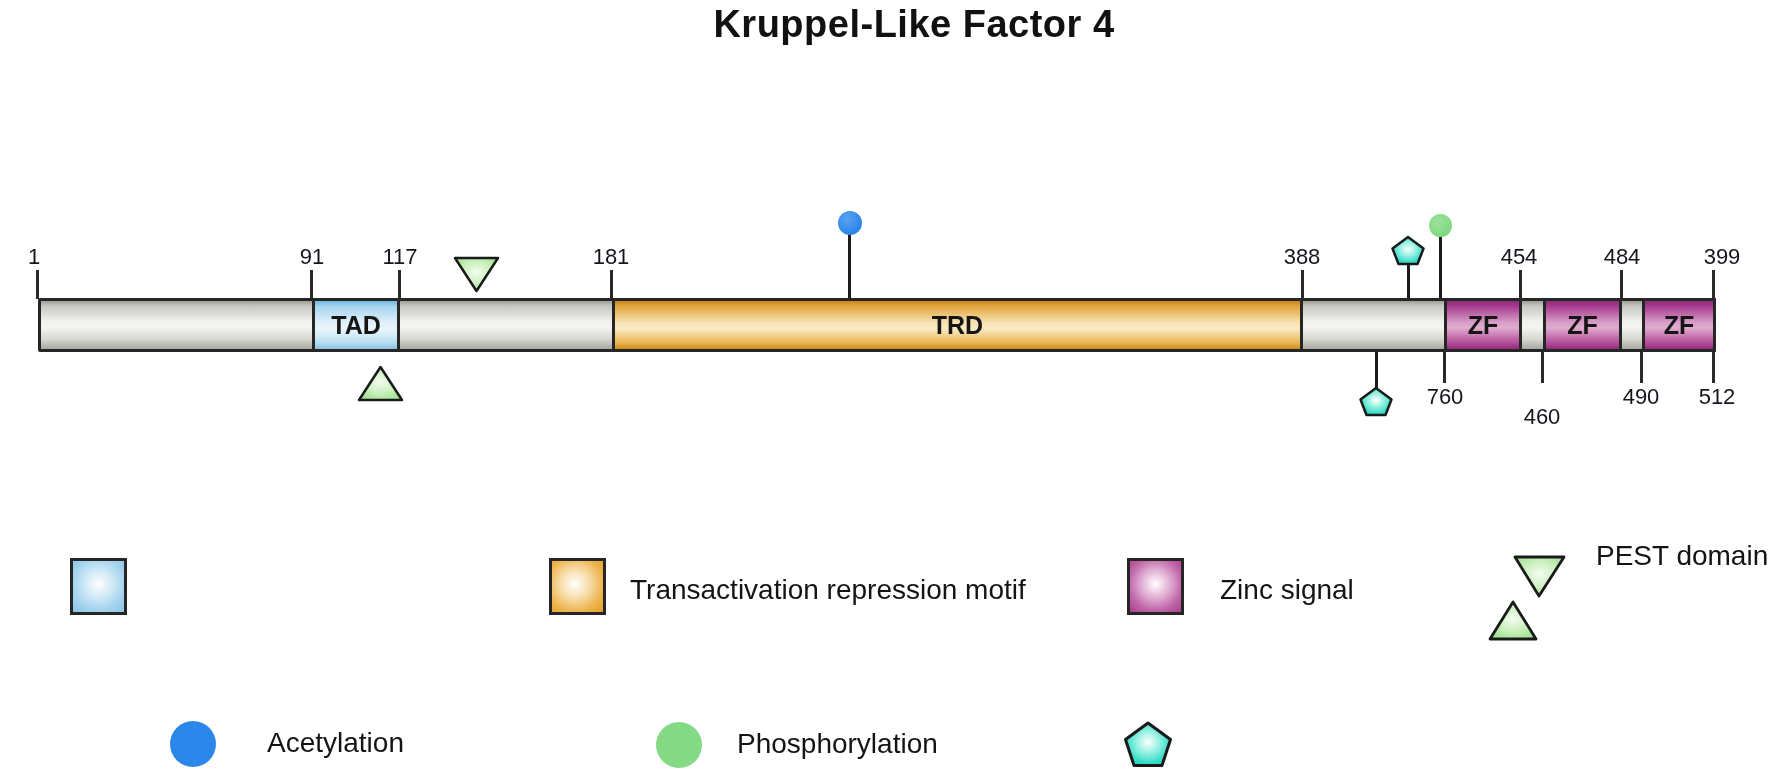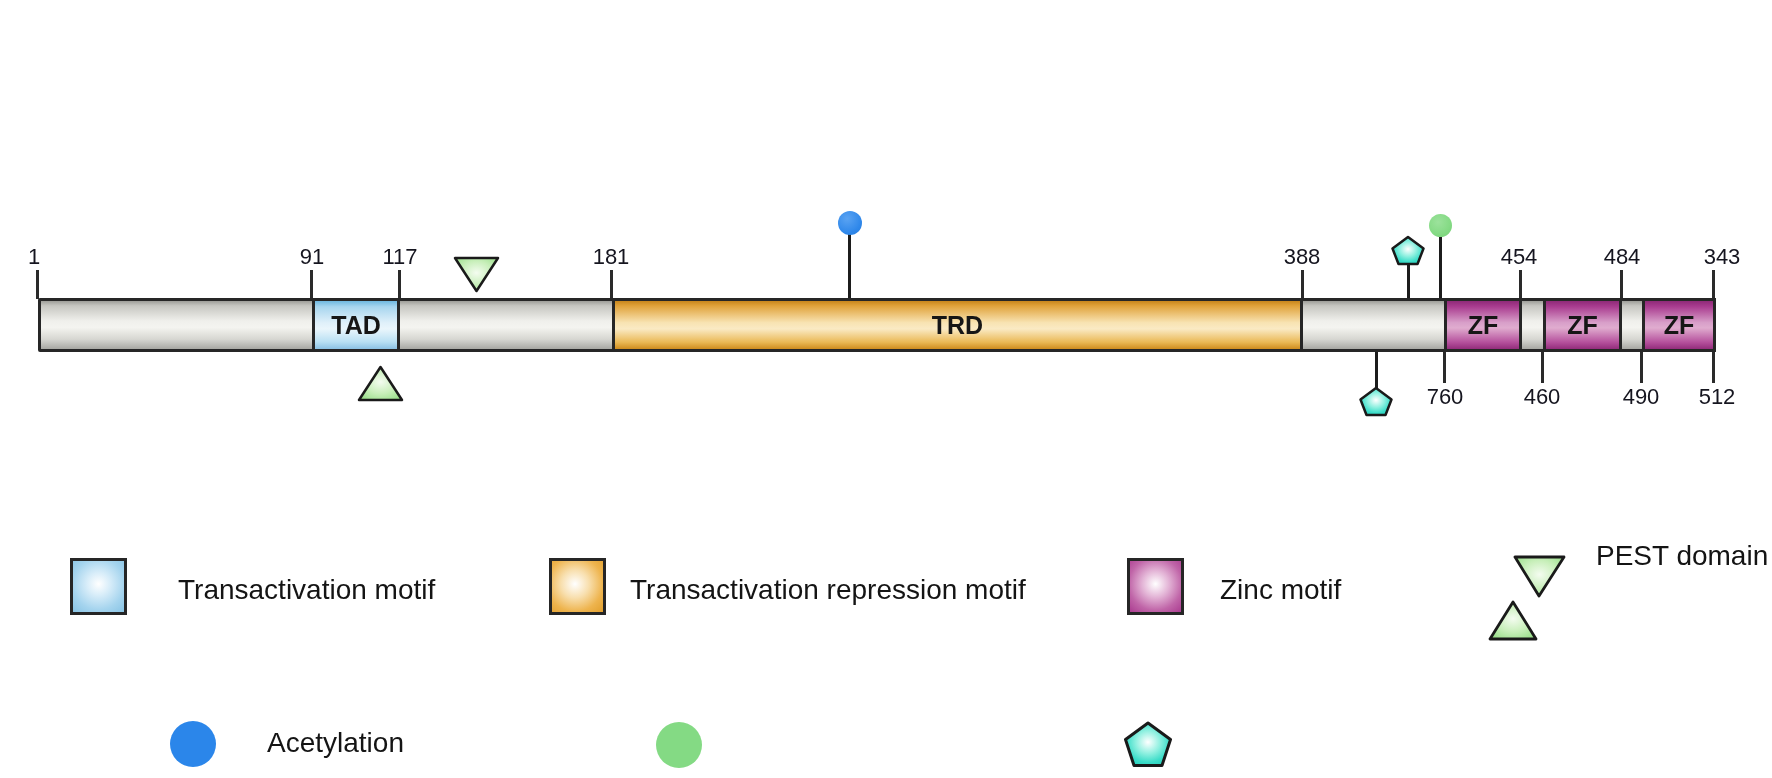--- a/index.html
+++ b/index.html
@@ -34,46 +34,47 @@
   .legend-circle.blue{background:#2b86ea;}
   .legend-circle.green{background:#84da84;}
   .legend-text{position:absolute;font-size:28px;color:#141414;white-space:nowrap;}
   svg{position:absolute;overflow:visible;}
 </style>
 </head>
 <body>
 
 <div class="stage">
 
+  <div class="title">Kruppel-Like Factor 4</div>
 
   <div class="tick-label top" style="left:-11px;">1</div>
   <div class="tick-label top" style="left:267px;">91</div>
   <div class="tick-label top" style="left:355px;">117</div>
   <div class="tick-label top" style="left:566px;">181</div>
   <div class="tick-label top" style="left:1257px;">388</div>
   <div class="tick-label top" style="left:1474px;">454</div>
   <div class="tick-label top" style="left:1577px;">484</div>
-  <div class="tick-label top" style="left:1677px;">343</div>
+  <div class="tick-label top" style="left:1677px;">399</div>
 
   <div class="tickline top" style="left:36px;"></div>
   <div class="tickline top" style="left:310px;"></div>
   <div class="tickline top" style="left:398px;"></div>
   <div class="tickline top" style="left:610px;"></div>
   <div class="tickline top" style="left:1301px;"></div>
   <div class="tickline top" style="left:1519px;"></div>
   <div class="tickline top" style="left:1620px;"></div>
   <div class="tickline top" style="left:1712px;"></div>
 
   <div class="tickline bottom" style="left:1443px;"></div>
   <div class="tickline bottom" style="left:1541px;"></div>
   <div class="tickline bottom" style="left:1640px;"></div>
   <div class="tickline bottom" style="left:1712px;"></div>
 
   <div class="tick-label bottom" style="left:1400px;">760</div>
-  <div class="tick-label bottom" style="left:1497px;">460</div>
+  <div class="tick-label bottom" style="left:1497px;margin-top:20px;">460</div>
   <div class="tick-label bottom" style="left:1596px;">490</div>
   <div class="tick-label bottom" style="left:1672px;">512</div>
 
   <div class="stick" style="left:848px;top:233px;height:65px;"></div>
   <div class="stick" style="left:1439px;top:234px;height:64px;"></div>
   <div class="stick" style="left:1407px;top:262px;height:36px;"></div>
   <div class="stick" style="left:1375px;top:351px;height:37px;"></div>
 
   <div class="bar">
     <div class="domain tad" style="left:271px;width:88px;">
@@ -121,36 +122,36 @@
       </radialGradient>
     </defs>
     <polygon points="2,2 45,2 23.5,35" fill="url(#triGrad)" stroke="#1a1a1a" stroke-width="2.5" stroke-linejoin="round"></polygon>
   </svg>
 
   <svg style="left:357px;top:364px;" width="47" height="38">
     <polygon points="23.5,3 45,36 2,36" fill="url(#triGrad)" stroke="#1a1a1a" stroke-width="2.5" stroke-linejoin="round"></polygon>
   </svg>
 
   <div class="legend-swatch blue" style="left:70px;top:558px;"></div>
-  <div class="legend-text" style="left:178px;top:574px;">Transactivation motif</div>
 
   <div class="legend-swatch orange" style="left:549px;top:558px;"></div>
   <div class="legend-text" style="left:630px;top:574px;">Transactivation repression motif</div>
 
   <div class="legend-swatch purple" style="left:1127px;top:558px;"></div>
-  <div class="legend-text" style="left:1220px;top:574px;">Zinc motif</div>
+  <div class="legend-text" style="left:1220px;top:574px;">Zinc signal</div>
 
   <svg style="left:1488px;top:555px;" width="78" height="86">
     <polygon points="27,2 76,2 51,41" fill="url(#triGrad)" stroke="#1a1a1a" stroke-width="2.8" stroke-linejoin="round"></polygon>
     <polygon points="25,47 48,84 2,84" fill="url(#triGrad)" stroke="#1a1a1a" stroke-width="2.8" stroke-linejoin="round"></polygon>
   </svg>
   <div class="legend-text" style="left:1580px;top:540px;margin-left:16px;">PEST domain</div>
 
   <div class="legend-circle blue" style="left:170px;top:721px;"></div>
   <div class="legend-text" style="left:267px;top:727px;">Acetylation</div>
 
   <div class="legend-circle green" style="left:656px;top:722px;"></div>
+  <div class="legend-text" style="left:737px;top:728px;">Phosphorylation</div>
 
   <svg style="left:1123px;top:720px;" width="50" height="50">
     <polygon points="25,3 47.5,19.5 39,45.5 11,45.5 2.5,19.5" fill="url(#pentGrad)" stroke="#1a1a1a" stroke-width="3" stroke-linejoin="round"></polygon>
   </svg>
 
 </div>
 
 </body></html>

